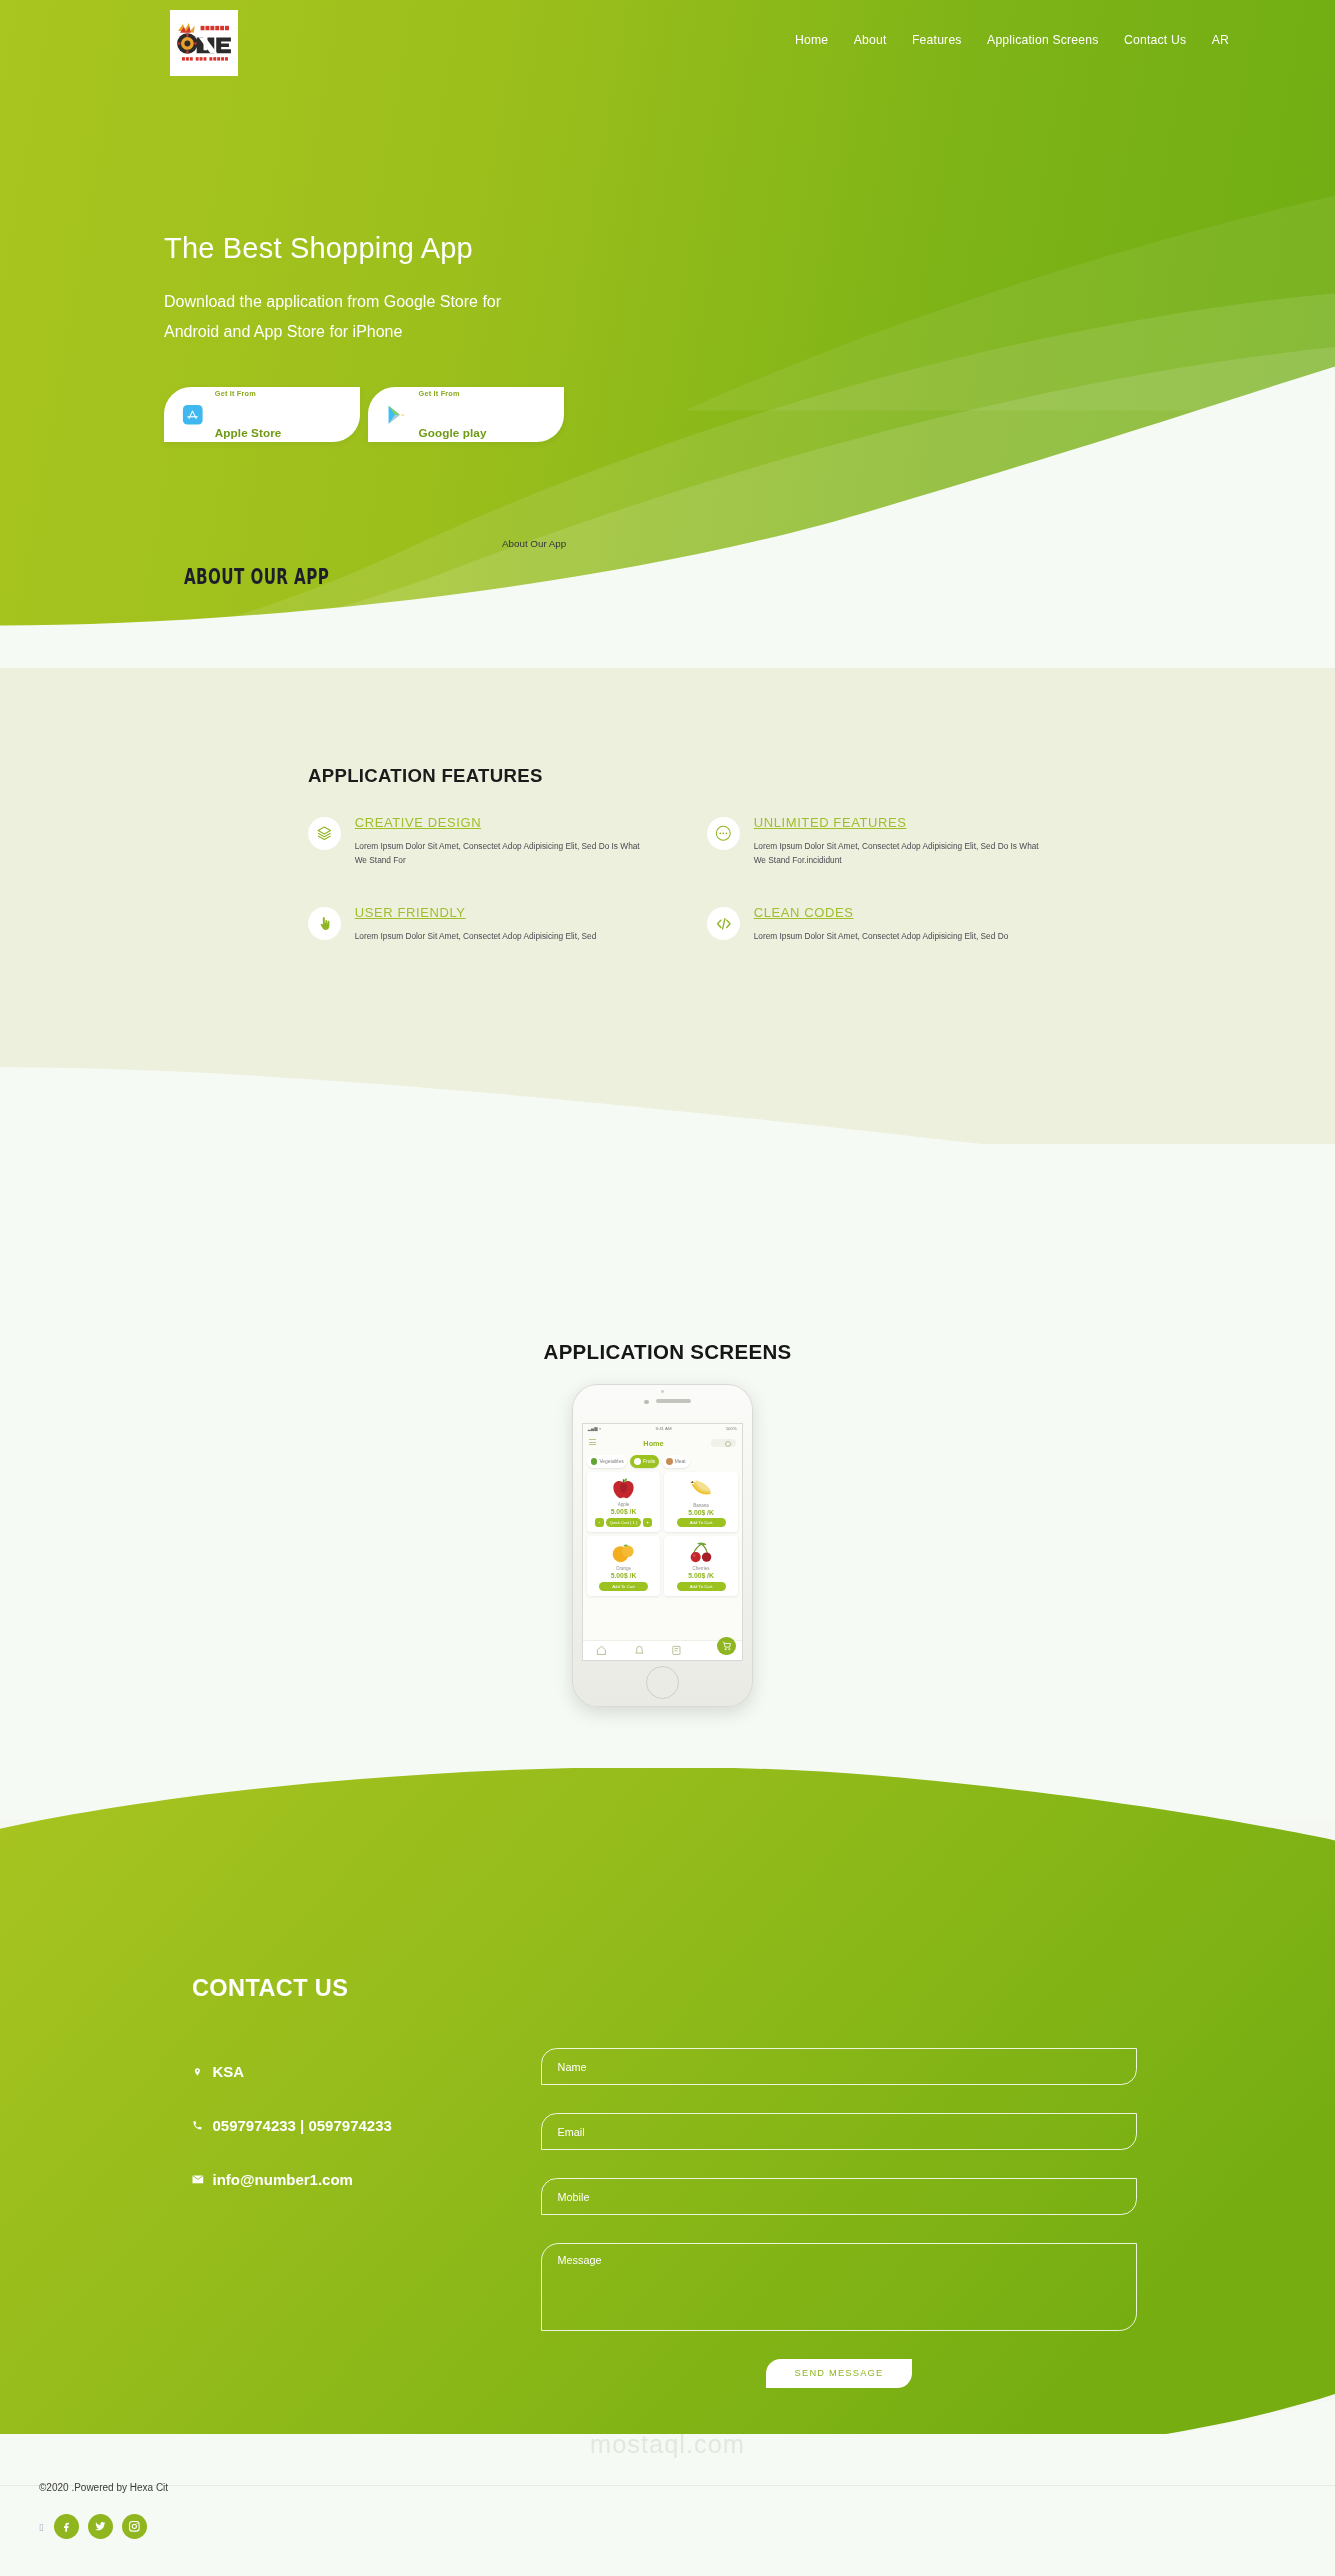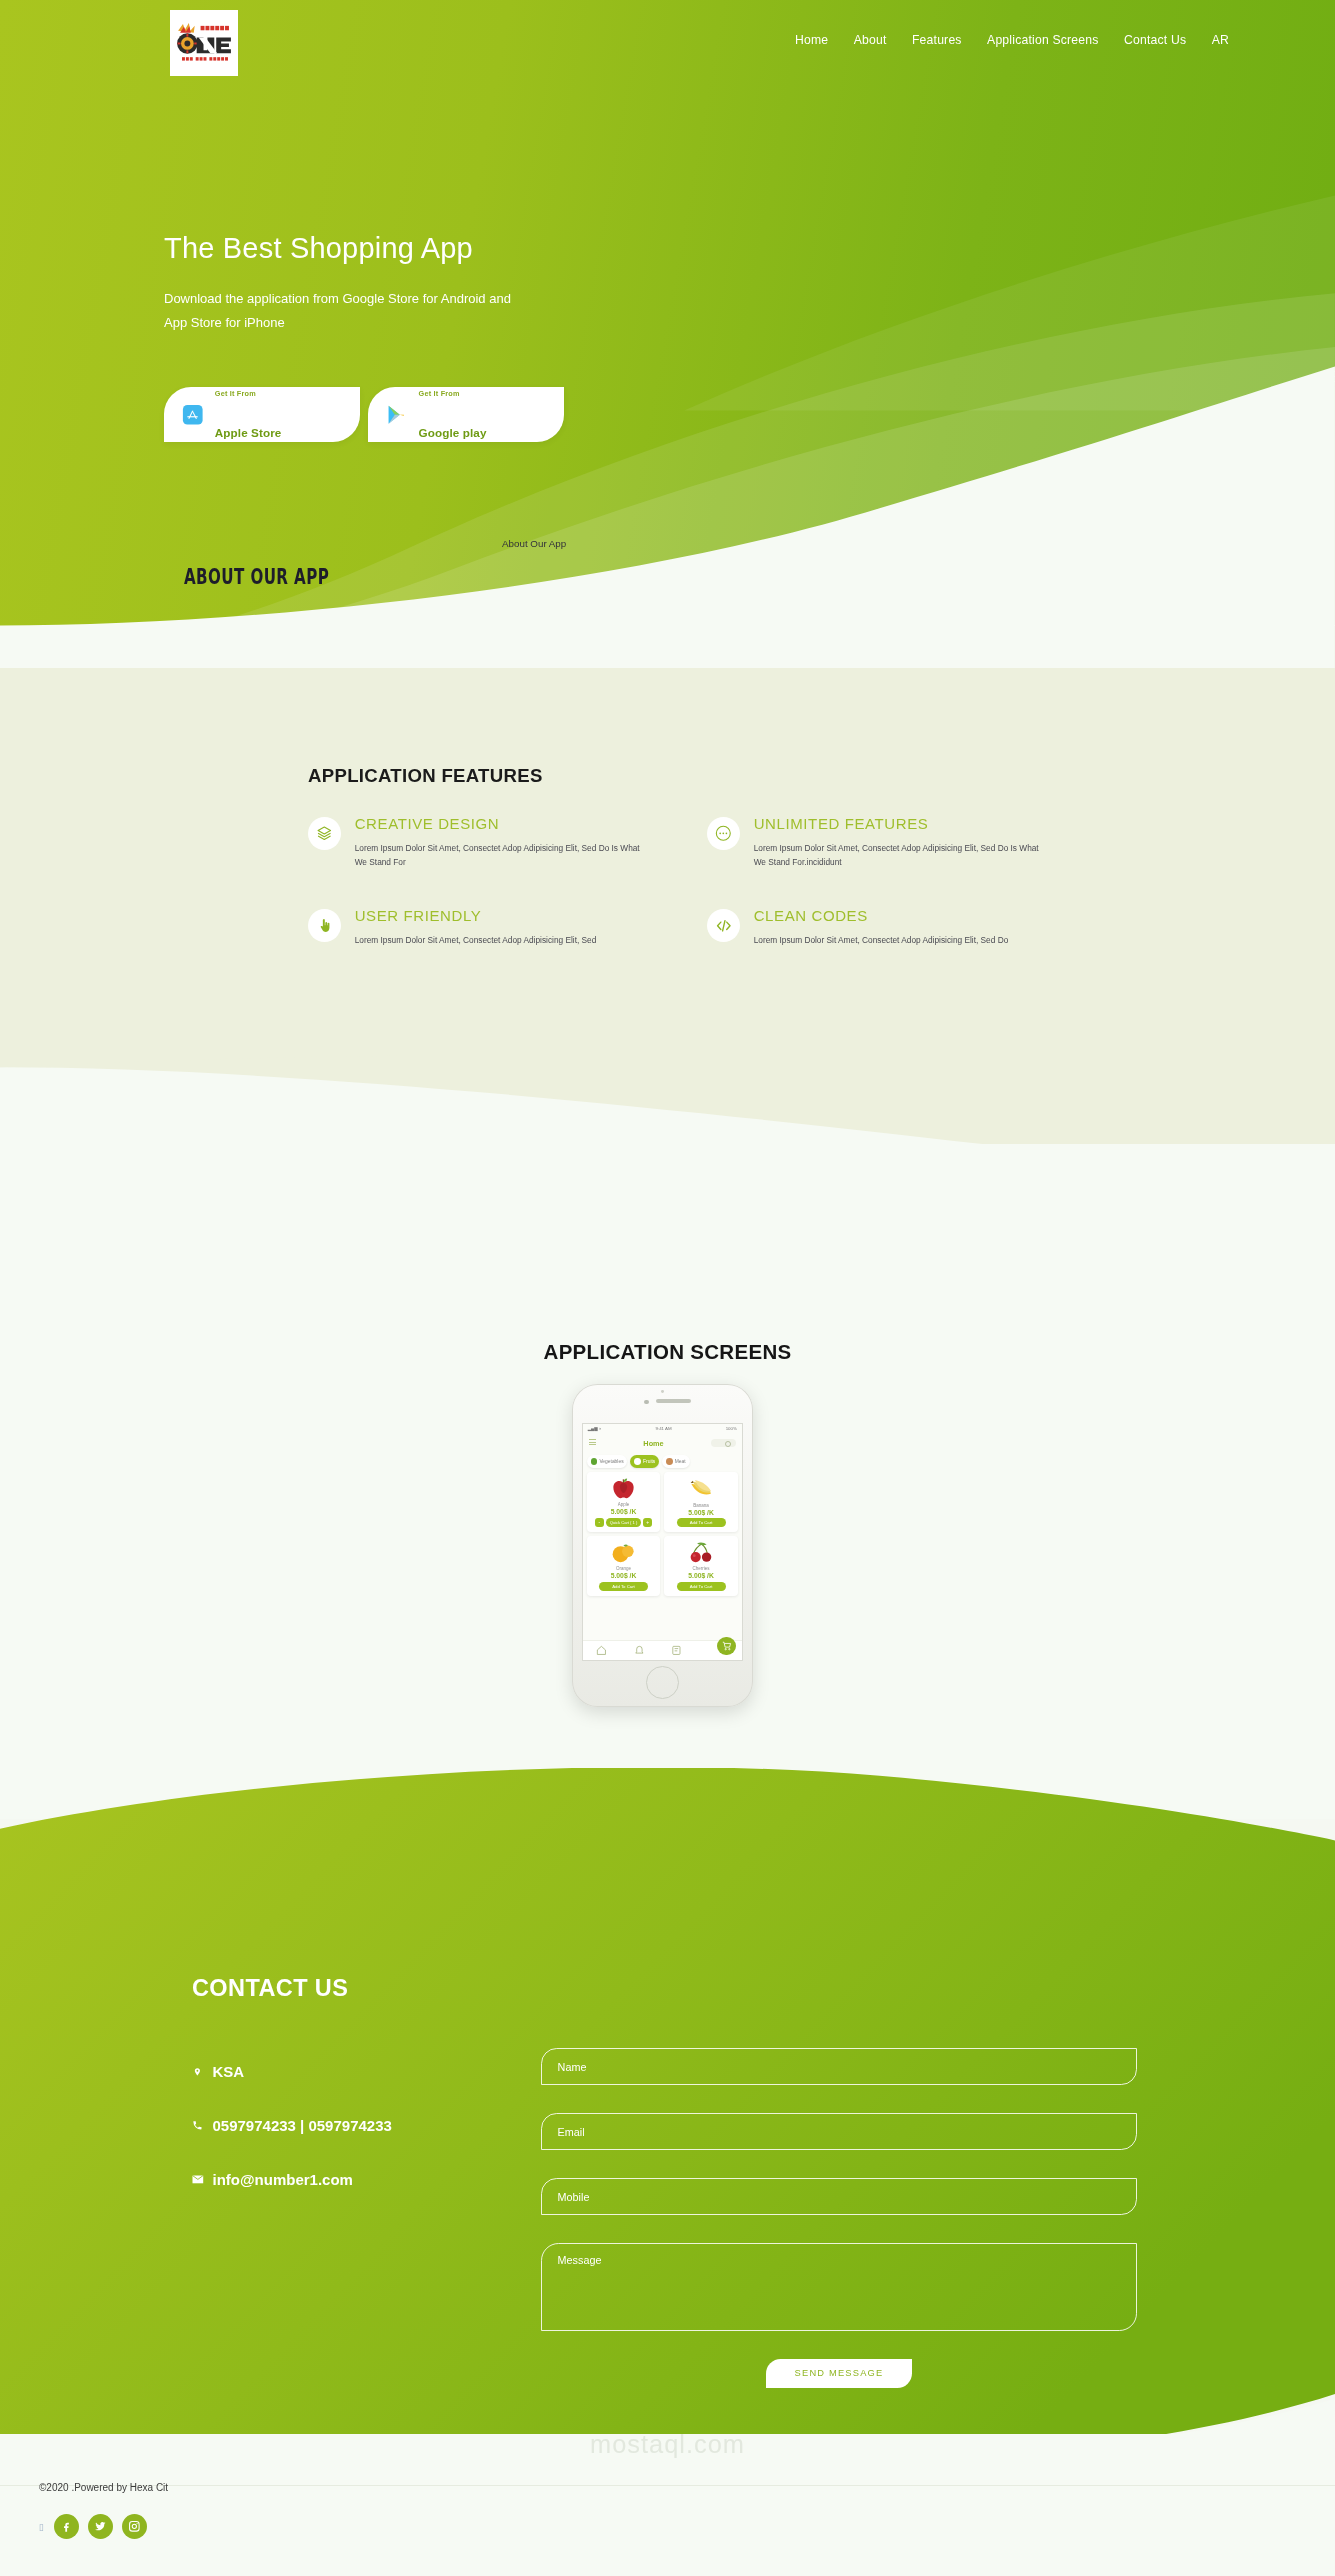--- a/index.html
+++ b/index.html
@@ -35,21 +35,21 @@
   .nav-links a {
     color:#ffffff; font-size:12.2px; text-decoration:none; letter-spacing:0.2px;
     white-space:nowrap;
   }
   .hero-title {
     position:absolute; left:164px; top:232px;
     font-size:29px; color:#ffffff; font-weight:400; letter-spacing:0.2px;
   }
   .hero-sub {
     position:absolute; left:164px; top:287px;
-    font-size:13px; color:#ffffff; line-height:1.85; width:371px;
+    font-size:16px; color:#ffffff; line-height:1.85; width:371px;
   }
   .store-btns { position:absolute; left:164px; top:387px; display:flex; gap:7.8px; }
   .store-btn {
     width:196px; height:55px; background:#ffffff;
     border-radius:27px 0 27px 0;
     display:flex; align-items:center; padding-left:17.6px; gap:11.7px;
     box-shadow:0 2px 5.9px rgba(0,0,0,.06);
   }
   .store-ico { width:21.5px; height:21.5px; flex:0 0 21.5px; }
   .store-txt { line-height:1.15; }
@@ -78,21 +78,21 @@
   .feat-grid {
     position:absolute; left:308px; top:147px; width:743px;
     display:grid; grid-template-columns:1fr 1fr; column-gap:55px; row-gap:37px;
   }
   .feat { display:flex; gap:13.7px; align-items:flex-start; }
   .feat-ico {
     width:33px; height:33px; flex:0 0 33px; border-radius:50%;
     background:#ffffff; display:flex; align-items:center; justify-content:center;
     margin-top:2px;
   }
-  .feat-h { font-size:15px; color:#9fbe2c; letter-spacing:0.6px; margin-bottom:8.8px; }
+  .feat-h { font-size:13px; color:#9fbe2c; letter-spacing:0.6px; margin-bottom:8.8px;text-decoration:underline; }
   .feat-p { font-size:8.3px; color:#4a4a52; line-height:1.75; }
 
   
   .screens {
     position:absolute; left:0; top:1144px; width:1335px; height:675px;
     background:#f6faf4; overflow:hidden;
   }
   .screens-title {
     position:absolute; width:1335px; text-align:center; top:196px;
     font-size:20.5px; font-weight:bold; color:#161616; letter-spacing:0.3px;

